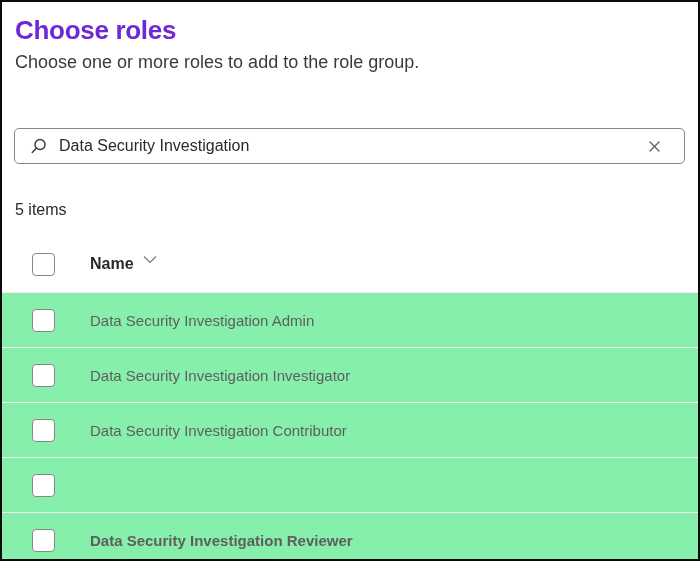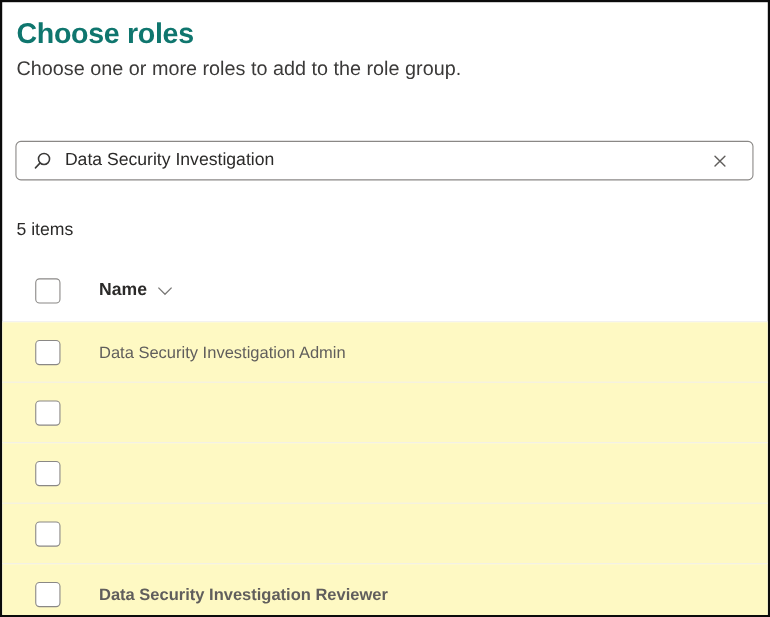--- a/index.html
+++ b/index.html
@@ -13,21 +13,21 @@
     border: 2px solid #0b0b0b;
     background: #ffffff;
     overflow: hidden;
   }
 
   .page-title {
     margin: 12px 14px 0 13px;
     font-size: 26px;
     line-height: 32px;
     font-weight: 700;
-    color: #0f766e;
+    color: #6d28d9;
     letter-spacing: -0.3px;
   }
 
   .page-subtitle {
     margin: 6px 14px 0 13px;
     font-size: 18px;
     line-height: 21px;
     color: #3b3a39;
   }
 
@@ -85,37 +85,36 @@
     height: 23px;
     border: 1px solid #8a8886;
     border-radius: 4px;
     background: #ffffff;
     flex: none;
     cursor: pointer;
   }
   .head-name {
     margin-left: 35px;
     display: flex;
-    align-items: center;
     gap: 9px;
     cursor: pointer;
   }
   .head-name-label {
     font-size: 16px;
     font-weight: 700;
     color: #2b2a29;
   }
 
   .trow {
     height: 55px;
     display: flex;
     align-items: center;
     padding-left: 30px;
     border-bottom: 1px solid #f0efed;
-    background: #fef9c3;
+    background: #86efac;
   }
   .trow:last-child { border-bottom: none; font-weight: bold; }
   .role-name {
     margin-left: 35px;
     font-size: 15px;
     color: #605e5c;
   }
 </style>
 </head>
 <body>
@@ -158,24 +157,26 @@
       </div>
     </div>
     <div id="rows">
   <div class="trow">
     <div class="checkbox" role="checkbox" aria-checked="false"></div>
     <span class="role-name">Data Security Investigation Admin</span>
   </div>
 
   <div class="trow">
     <div class="checkbox" role="checkbox" aria-checked="false"></div>
+    <span class="role-name">Data Security Investigation Investigator</span>
   </div>
 
   <div class="trow">
     <div class="checkbox" role="checkbox" aria-checked="false"></div>
+    <span class="role-name">Data Security Investigation Contributor</span>
   </div>
 
   <div class="trow">
     <div class="checkbox" role="checkbox" aria-checked="false"></div>
   </div>
 
   <div class="trow">
     <div class="checkbox" role="checkbox" aria-checked="false"></div>
     <span class="role-name">Data Security Investigation Reviewer</span>
   </div>

